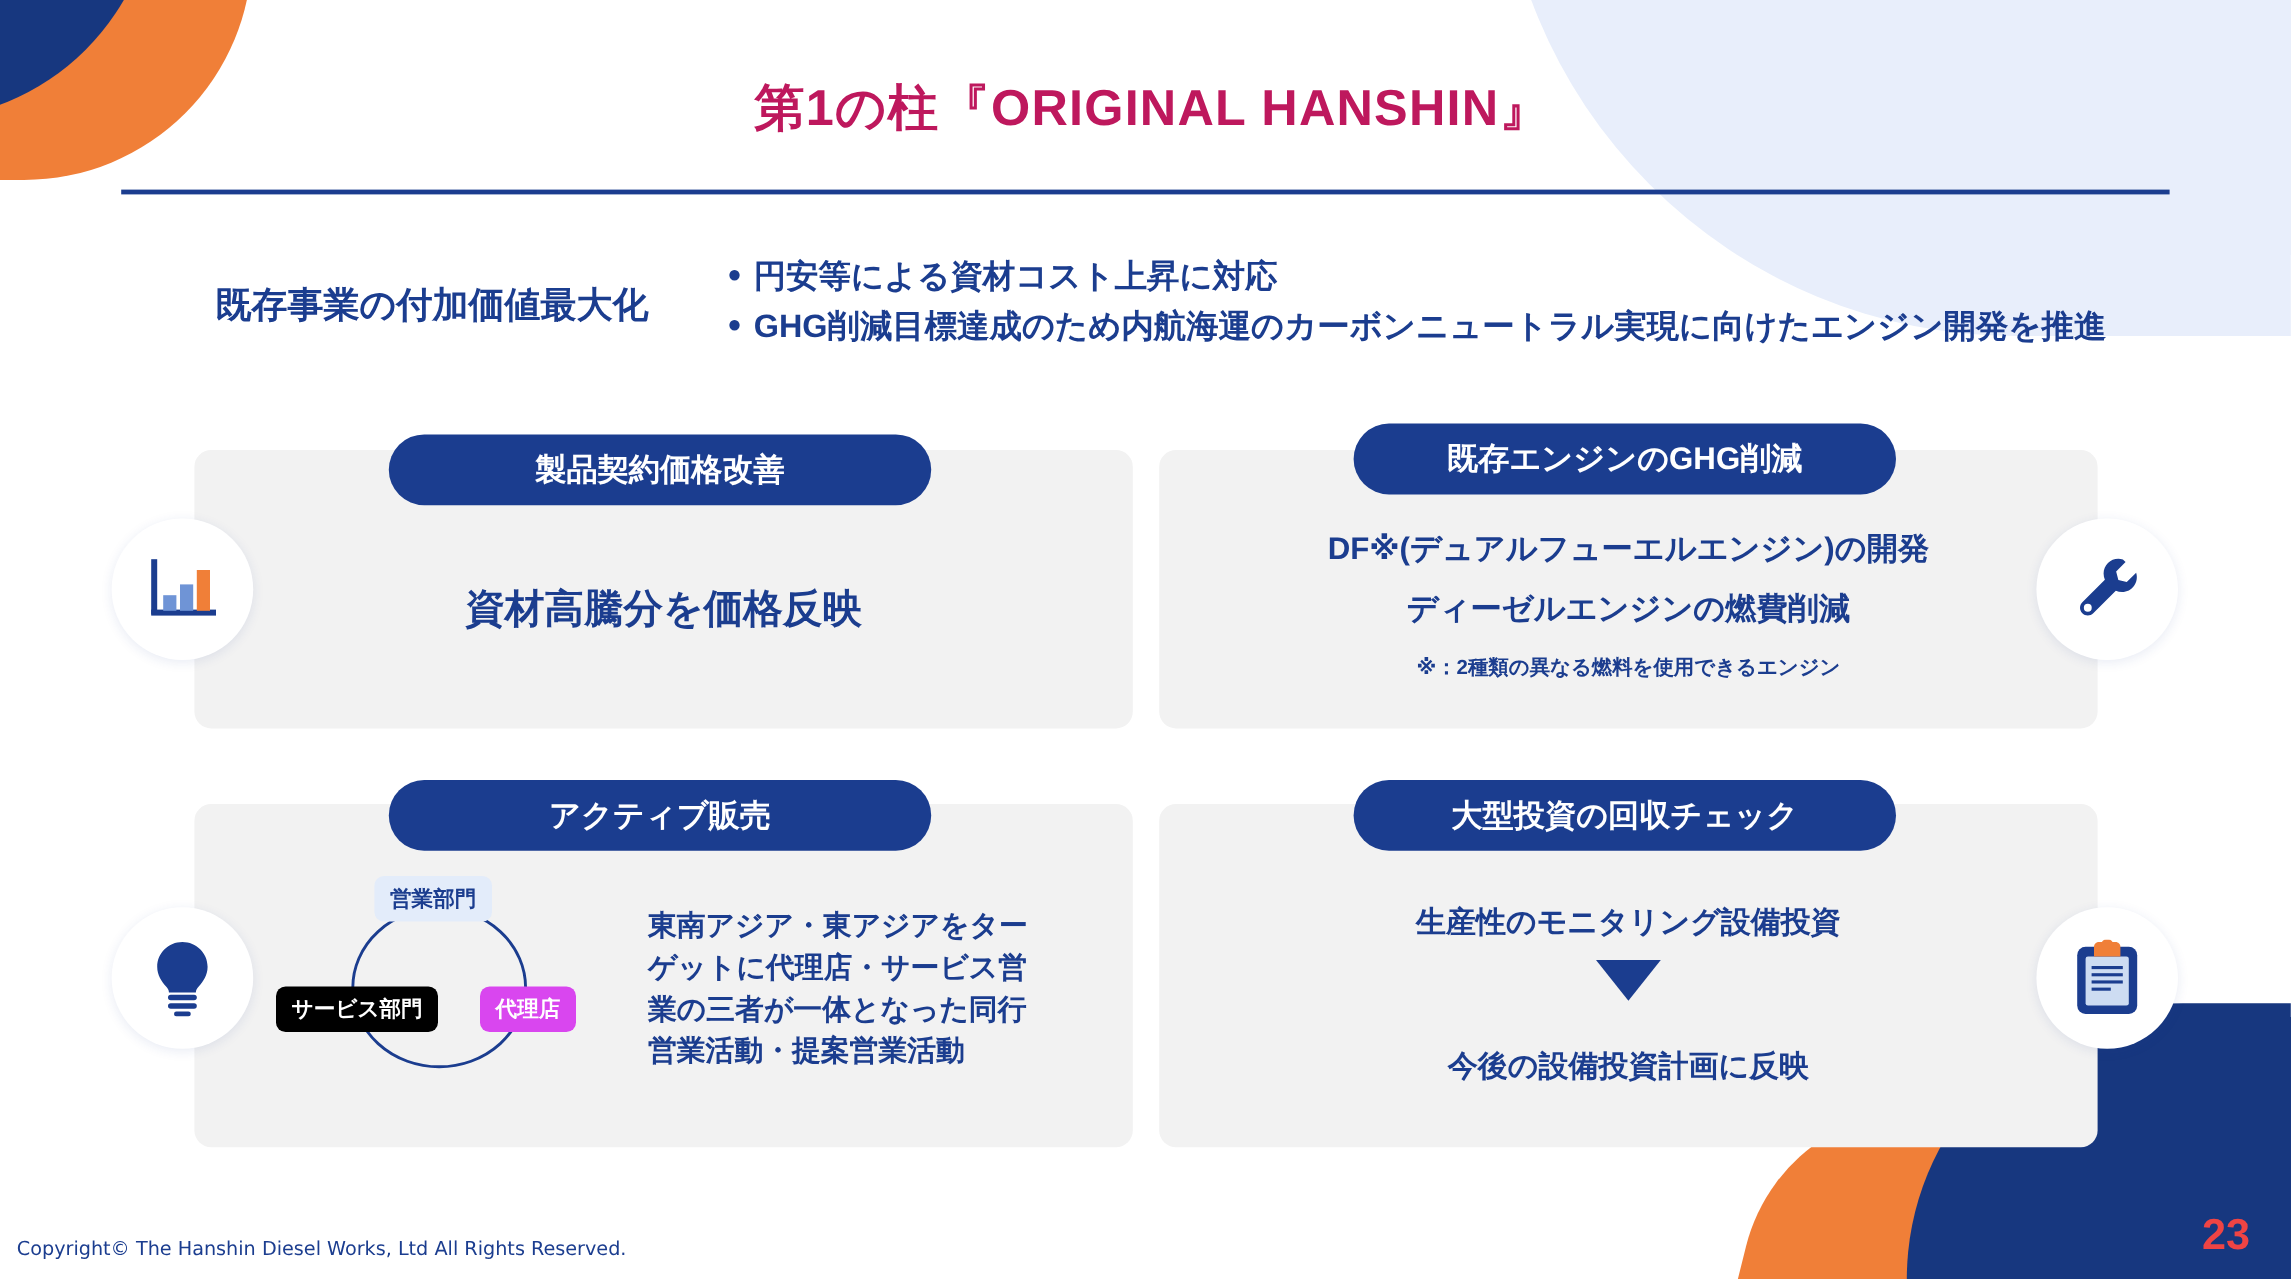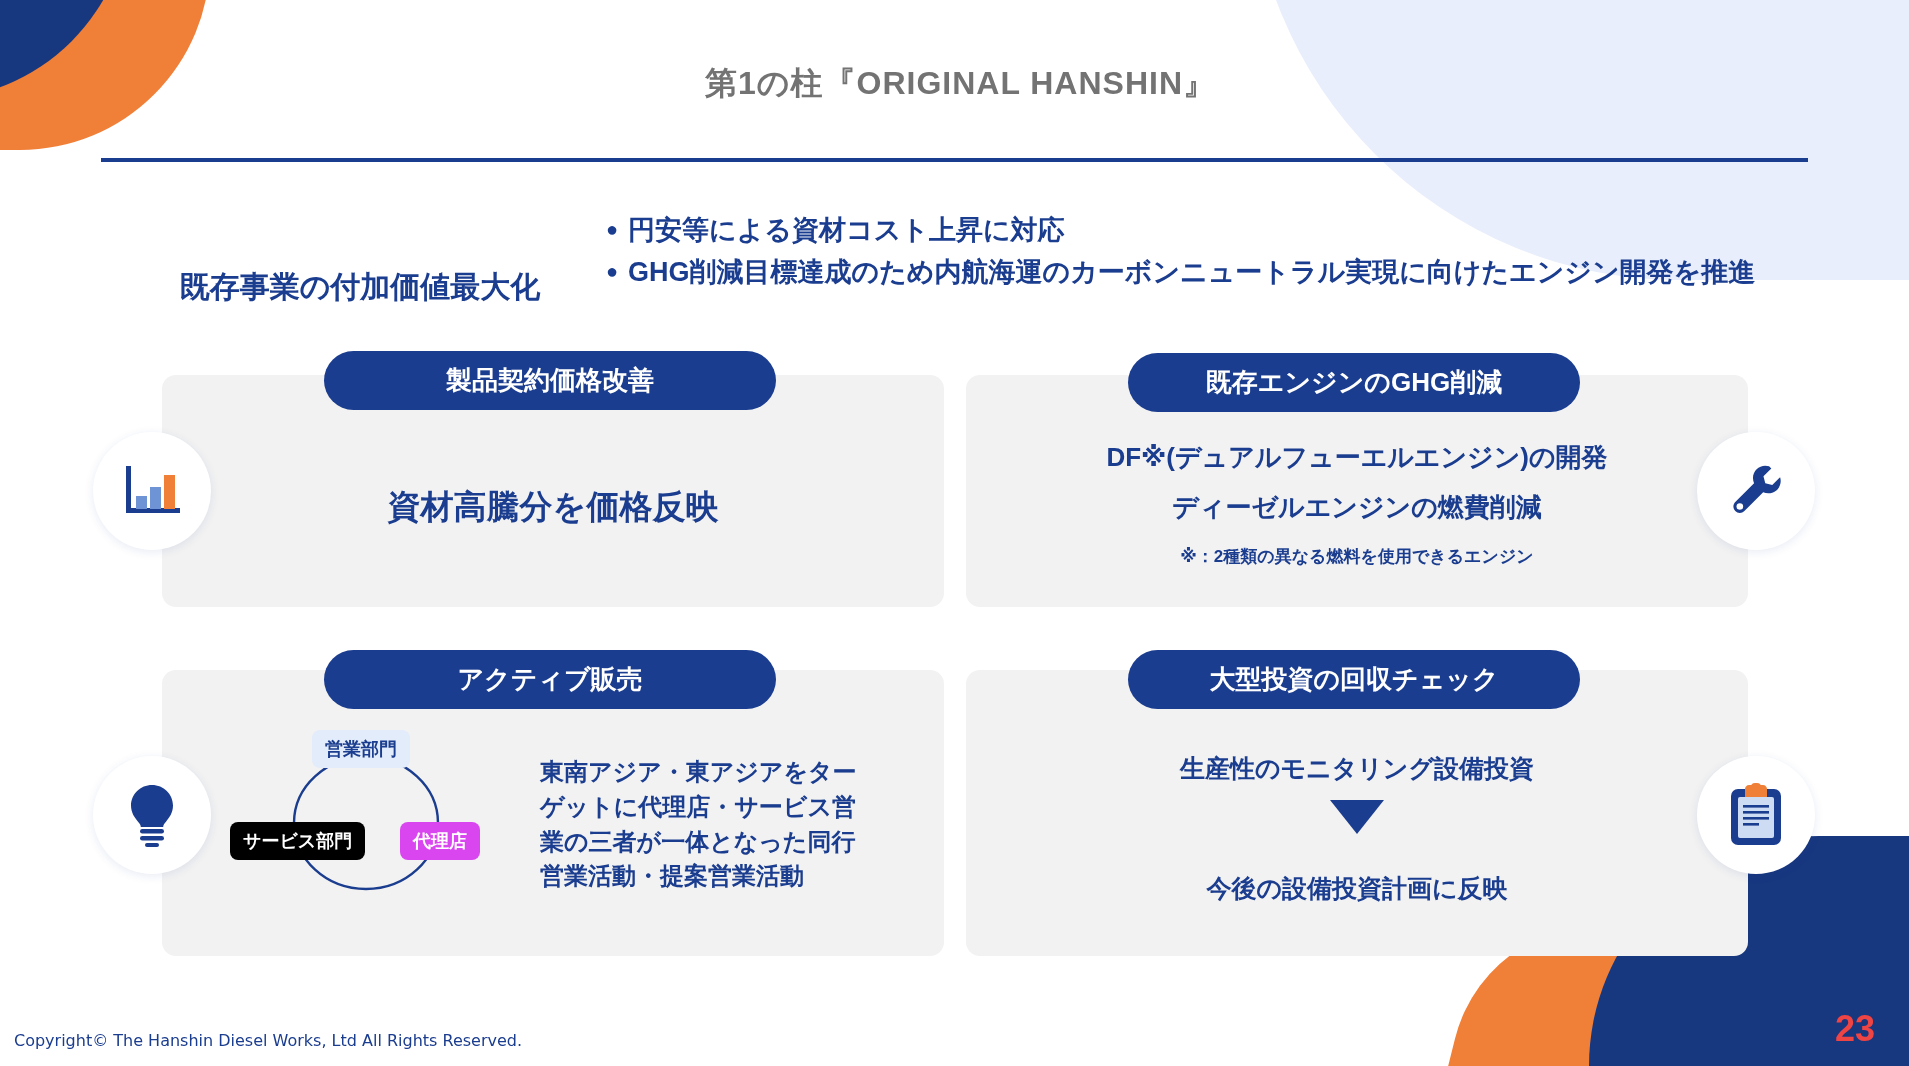--- a/index.html
+++ b/index.html
@@ -32,33 +32,33 @@
     z-index:1;
   }
   .blob-br-navy{
     position:absolute; right:-120px; bottom:-130px; width:440px; height:360px;
     background:#17377f; border-radius:230px 0 0 0; z-index:2;
   }
 
   
   .title{
     position:absolute; top:62px; left:0; width:100%; text-align:center;
-    font-size:32px; font-weight:bold; color:#737373; letter-spacing:1px;
+    font-size:42px; font-weight:bold; color:#be185d; letter-spacing:1px;
     z-index:5;
     padding-left:12px;
   }
   .title-rule{
     position:absolute; top:158px; left:101px; width:1707px; height:4px;
     background:#1b3d8f; z-index:5;
   }
 
   
   .subhead{
     position:absolute; top:234px; left:140px; width:440px; text-align:center;
-    font-size:30px; font-weight:bold; color:#1b3d8f; z-index:5;margin-top:33px;
+    font-size:30px; font-weight:bold; color:#1b3d8f; z-index:5;
   }
   .bullets{ position:absolute; top:210px; left:606px; z-index:5; }
   .bullet{
     display:flex; align-items:flex-start; gap:10px;
     font-size:27px; font-weight:bold; color:#1b3d8f; line-height:1.55;
     white-space:nowrap;
   }
   .bullet .dot{ font-size:20px; line-height:1.9; }
 
   
@@ -69,21 +69,21 @@
   .panel-tr{ left:966px; top:375px; width:782px; height:232px; }
   .panel-bl{ left:162px; top:670px; width:782px; height:286px; }
   .panel-br{ left:966px; top:670px; width:782px; height:286px; }
 
   .pill{
     position:absolute; z-index:6;
     background:#1b3d8f; color:#ffffff; border-radius:30px;
     font-size:26px; font-weight:bold; text-align:center;
     padding:12px 34px; white-space:nowrap;
   }
-  .pill-tl{ left:324px; top:351px; min-width:452px; }
+  .pill-tl{ left:324px; top:362px; min-width:452px; }
   .pill-tr{ left:1128px; top:353px; min-width:452px; }
   .pill-bl{ left:324px; top:650px; min-width:452px; }
   .pill-br{ left:1128px; top:650px; min-width:452px; }
 
   
   .badge{
     position:absolute; width:118px; height:118px; border-radius:50%;
     background:#ffffff; z-index:7;
     display:flex; align-items:center; justify-content:center;
     box-shadow:0 2px 10px rgba(27,61,143,.10);

